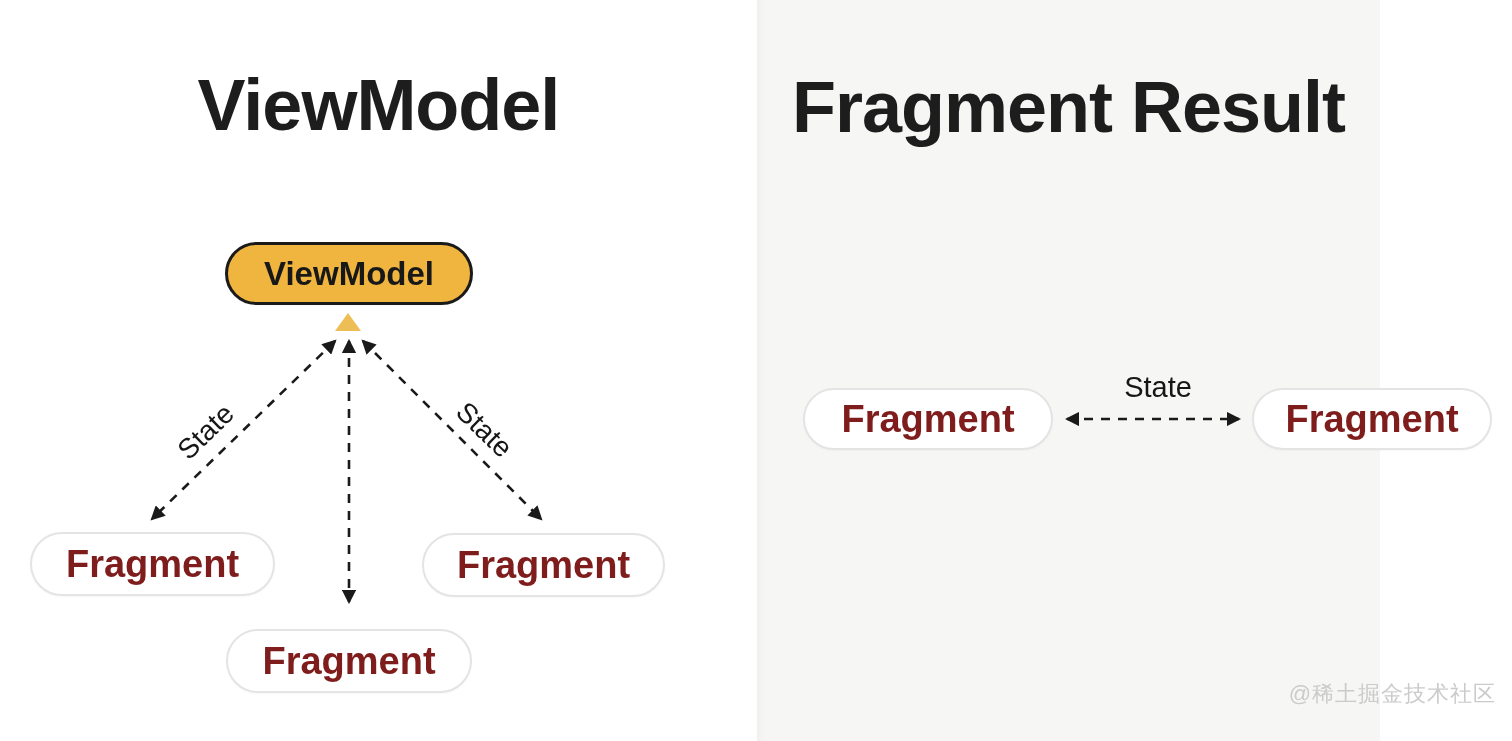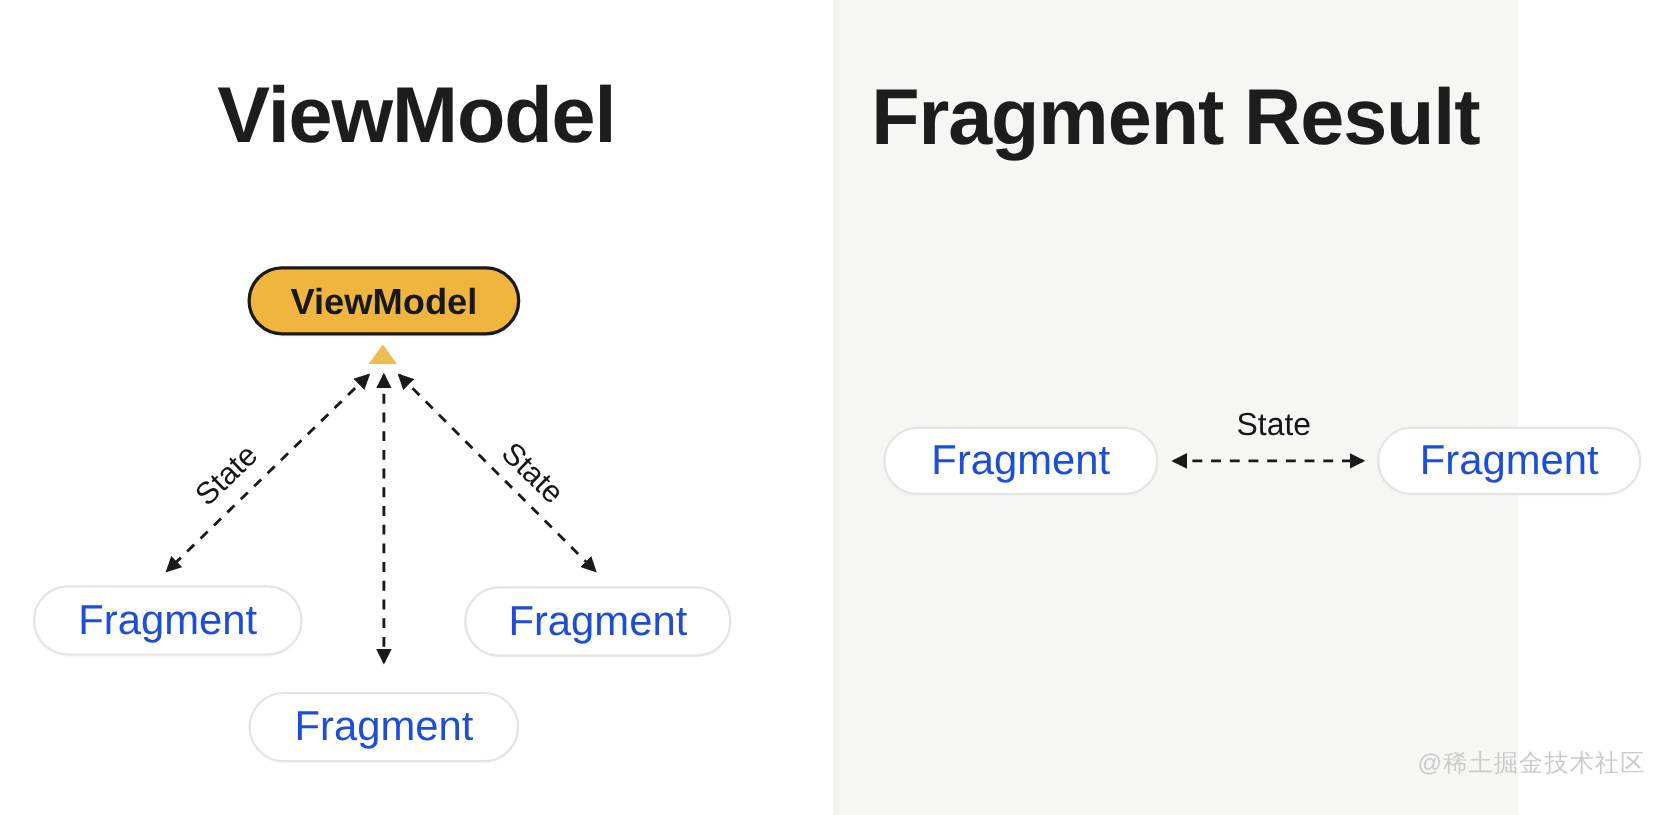--- a/index.html
+++ b/index.html
@@ -17,21 +17,21 @@
     position: absolute; width: 100%; text-align: center;
     font-size: 72px; font-weight: 600; color: #1d1d1d; letter-spacing: -1px;
   }
   .panel-left  .big-title { top: 64px; }
   .panel-right .big-title { top: 66px; }
 
   .pill {
     position: absolute; box-sizing: border-box;
     display: flex; align-items: center; justify-content: center;
     border-radius: 40px; background: #ffffff; border: 2px solid #e4e4e4;
-    font-size: 38px; font-weight: 400; color: #1d4ed8;
+    font-size: 38px; font-weight: 700; color: #7f1d1d;
     box-shadow: 0 1px 2px rgba(0,0,0,0.03);
   }
   .pill-yellow {
     background: #f0b53e; border: 3px solid #1a1a1a; color: #181818;
     font-size: 33px; font-weight: 600;
   }
 
   .vm-node   { left: 225px; top: 242px; width: 248px; height: 63px; }
   .frag-l1   { left: 30px;  top: 532px; width: 245px; height: 64px; }
   .frag-l2   { left: 226px; top: 629px; width: 246px; height: 64px; }

